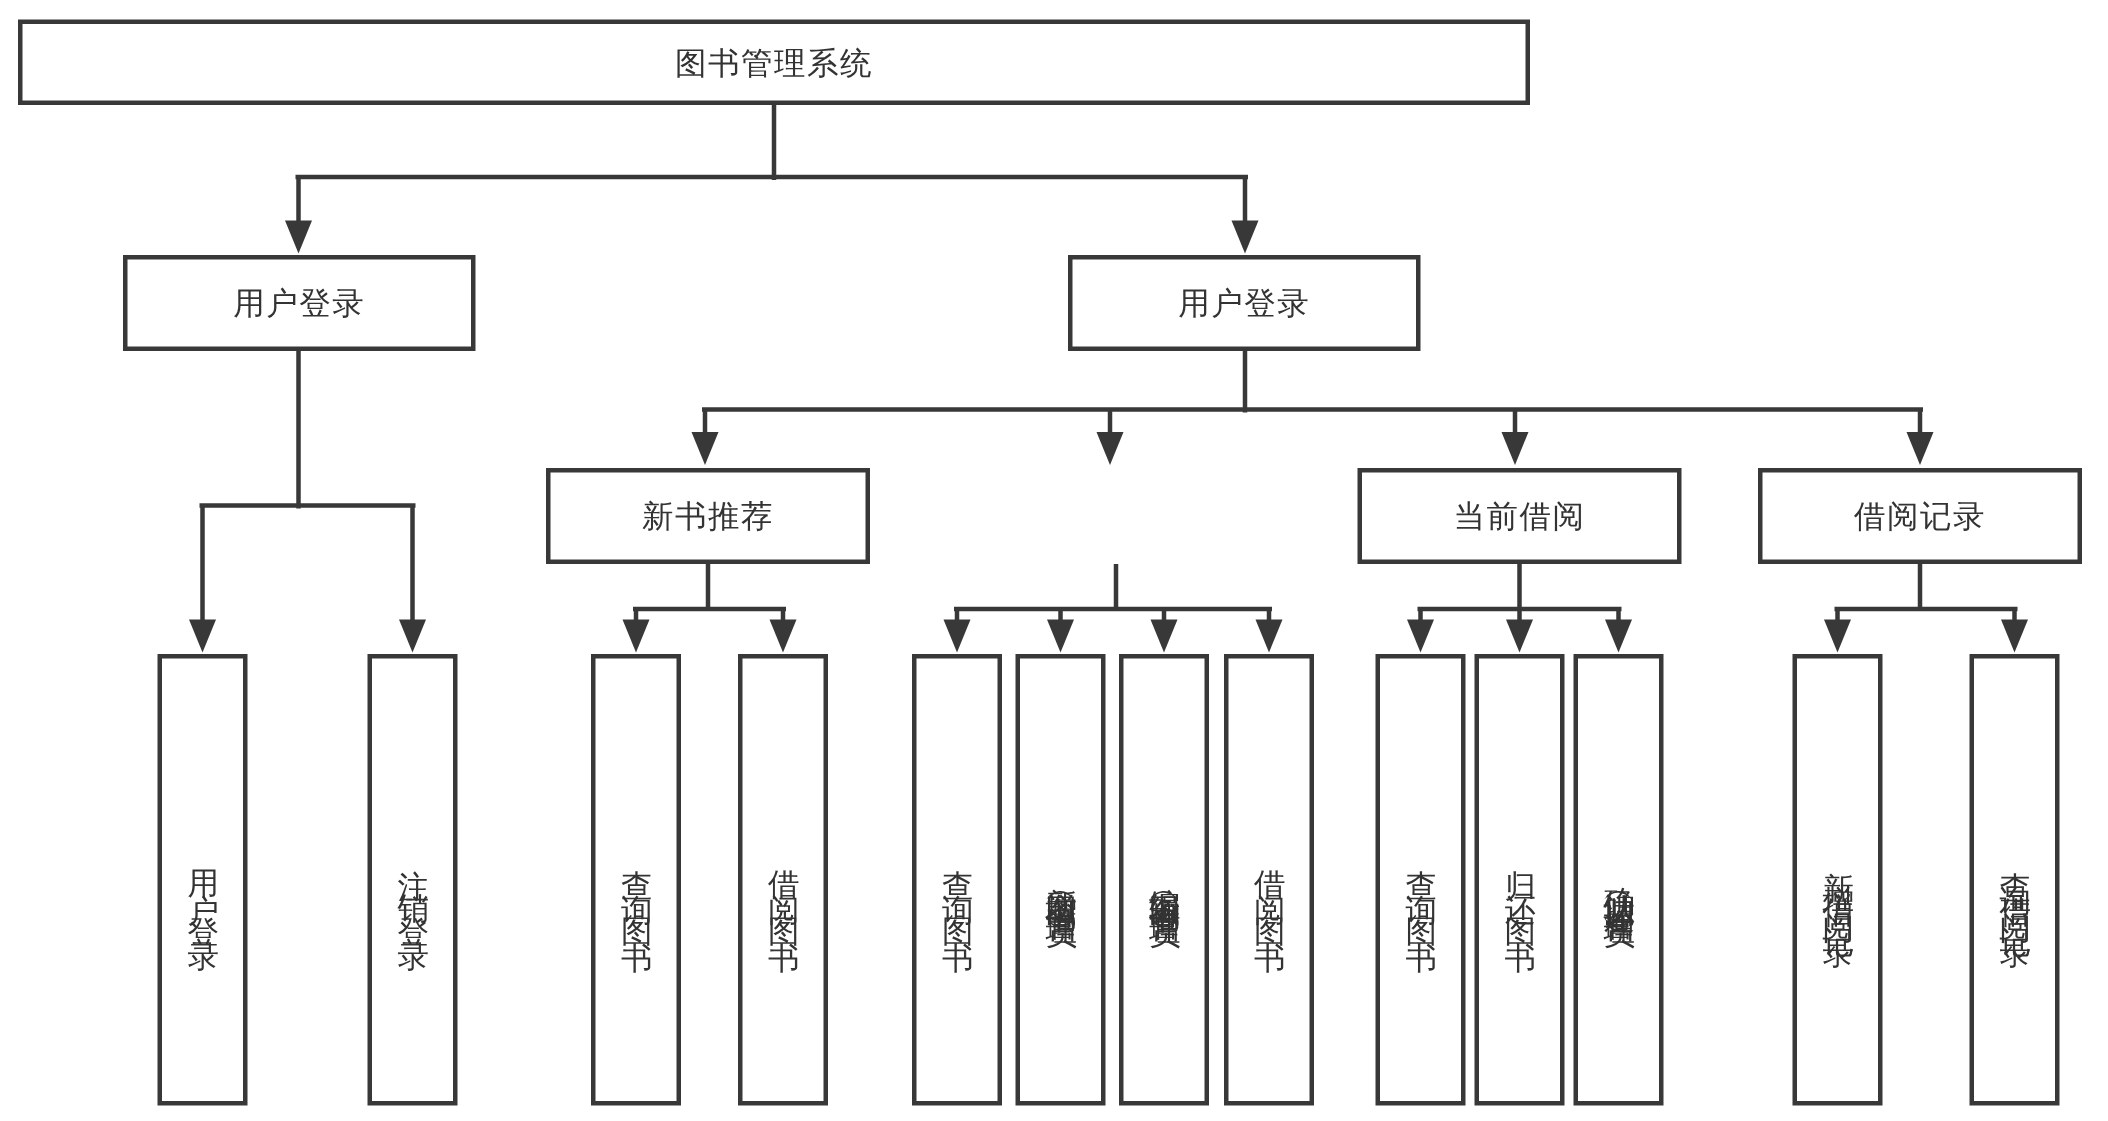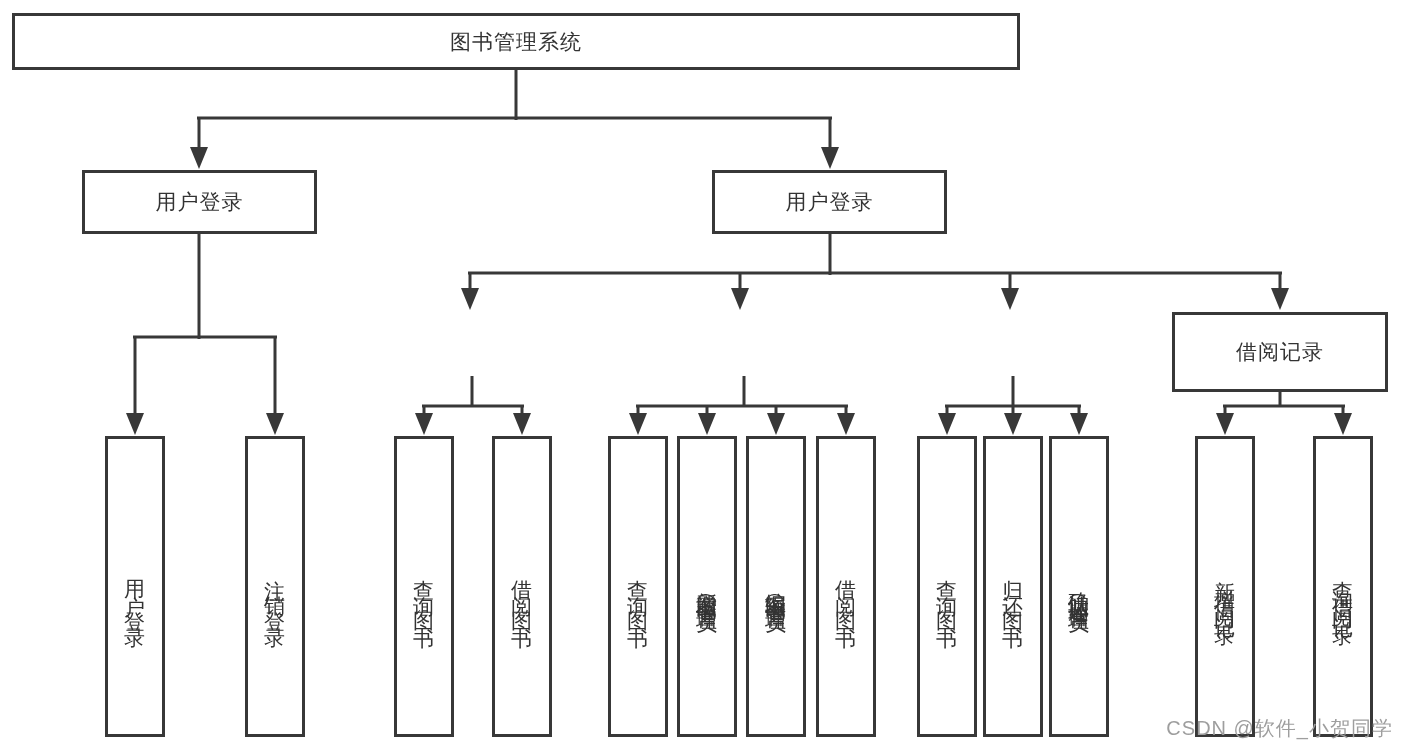--- a/index.html
+++ b/index.html
@@ -5,21 +5,21 @@
   :root{
     --line:#383838;
     --text:#333333;
     --watermark:#9e9e9e;
   }
   html,body{margin:0;padding:0;background:#ffffff;}
   .stage{
     position:relative;
     width:1405px;height:747px;
     background:#ffffff;
-    font-family:Liberation Sans, sans-serif;
+    font-family:Liberation Serif, serif;
     color:var(--text);
     overflow:hidden;
   }
   .box{
     position:absolute;
     background:#ffffff;
     border:3px solid var(--line);
     box-sizing:border-box;
     display:flex;align-items:center;justify-content:center;
     font-size:21px;
@@ -137,21 +137,27 @@
     <span>图书管理系统</span>
   </div>
 
   <div class="box" style="left:82px;top:170px;width:235px;height:64px;">
     <span>用户登录</span>
   </div>
   <div class="box" style="left:712px;top:170px;width:235px;height:64px;">
     <span>用户登录</span>
   </div>
 
-  <div class="box" style="left:1172px;top:312px;width:216px;height:80px;">
+  <div class="box" style="left:364px;top:312px;width:216px;height:64px;">
+    <span>新书推荐</span>
+  </div>
+  <div class="box" style="left:905px;top:312px;width:216px;height:64px;">
+    <span>当前借阅</span>
+  </div>
+  <div class="box" style="left:1172px;top:312px;width:216px;height:64px;">
     <span>借阅记录</span>
   </div>
 
   <div class="leaf" style="left:105px;">
     <span class="vtext ls4">用户登录</span>
   </div>
   <div class="leaf" style="left:245px;">
     <span class="vtext ls4">注销登录</span>
   </div>
 
@@ -185,15 +191,14 @@
     <span class="vtext ls9">确认归还（管理员）</span>
   </div>
 
   <div class="leaf" style="left:1195px;">
     <span class="vtext ls6">新增借阅记录</span>
   </div>
   <div class="leaf" style="left:1313px;">
     <span class="vtext ls6">查询借阅记录</span>
   </div>
 
-  <div class="watermark">CSDN @软件_小贺同学</div>
 
 </div>
 
 </body></html>

